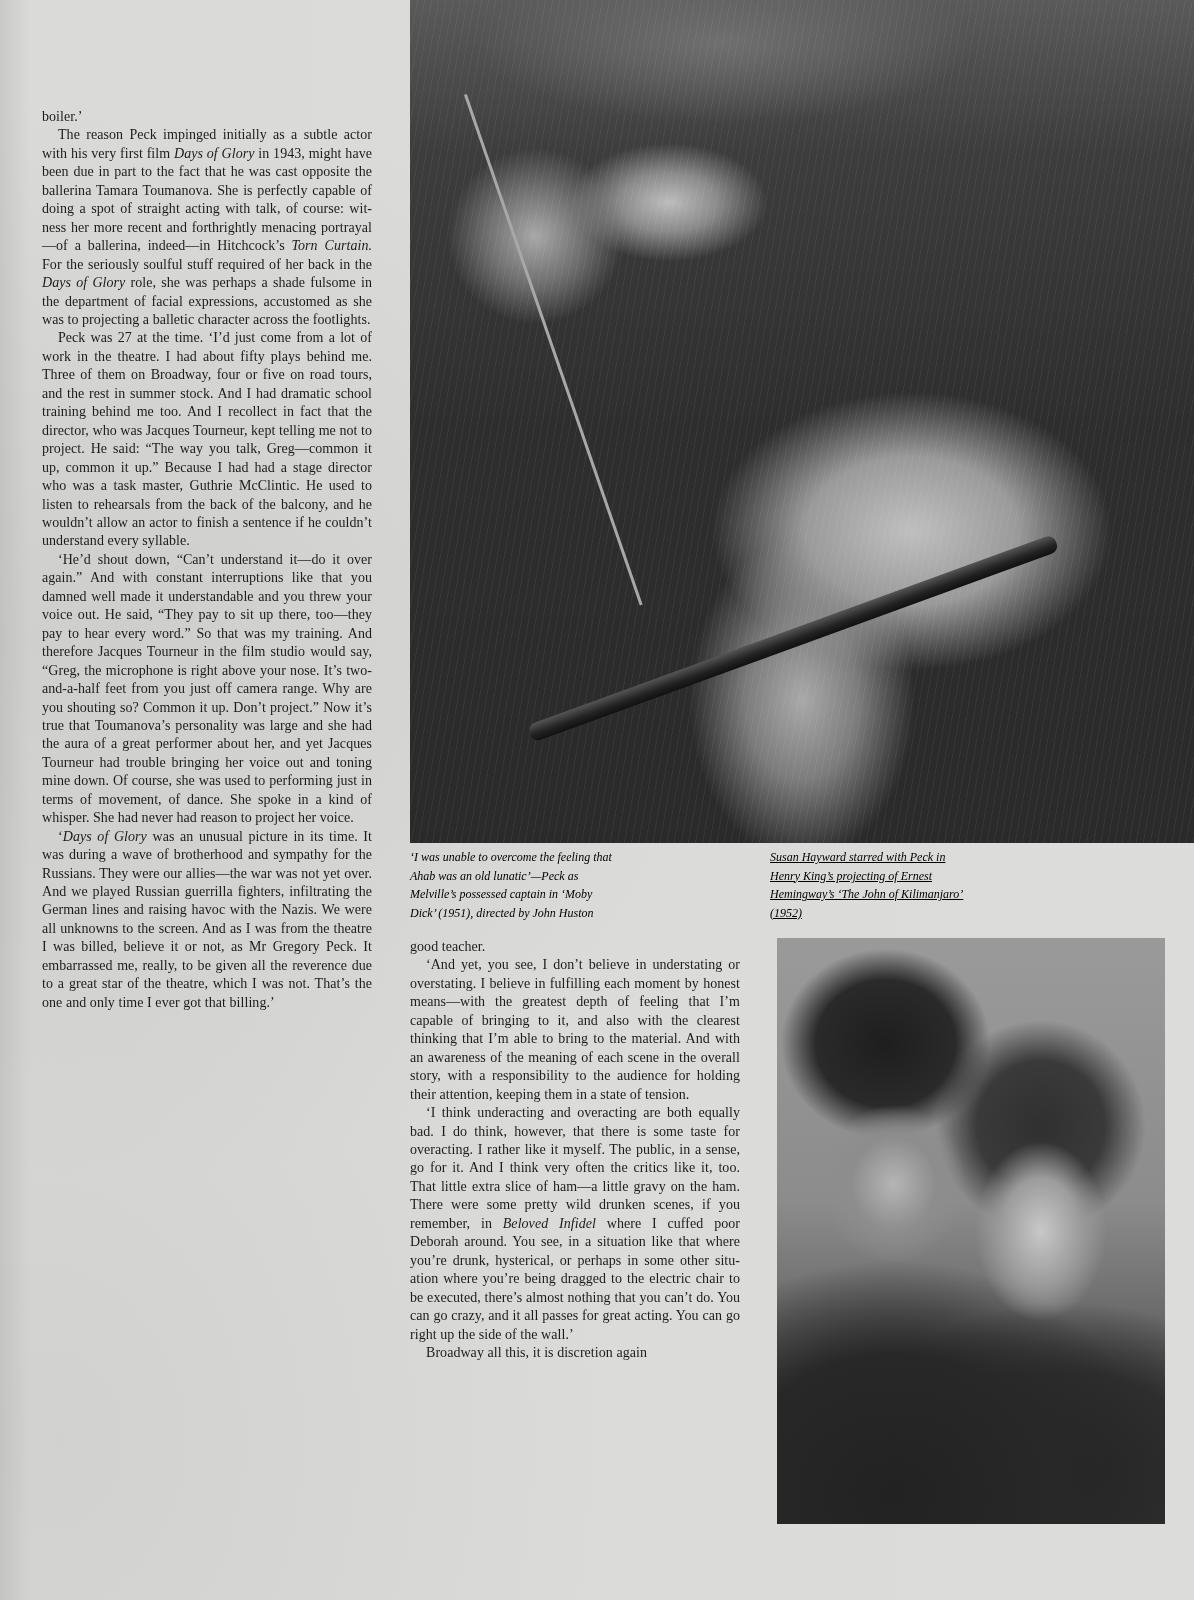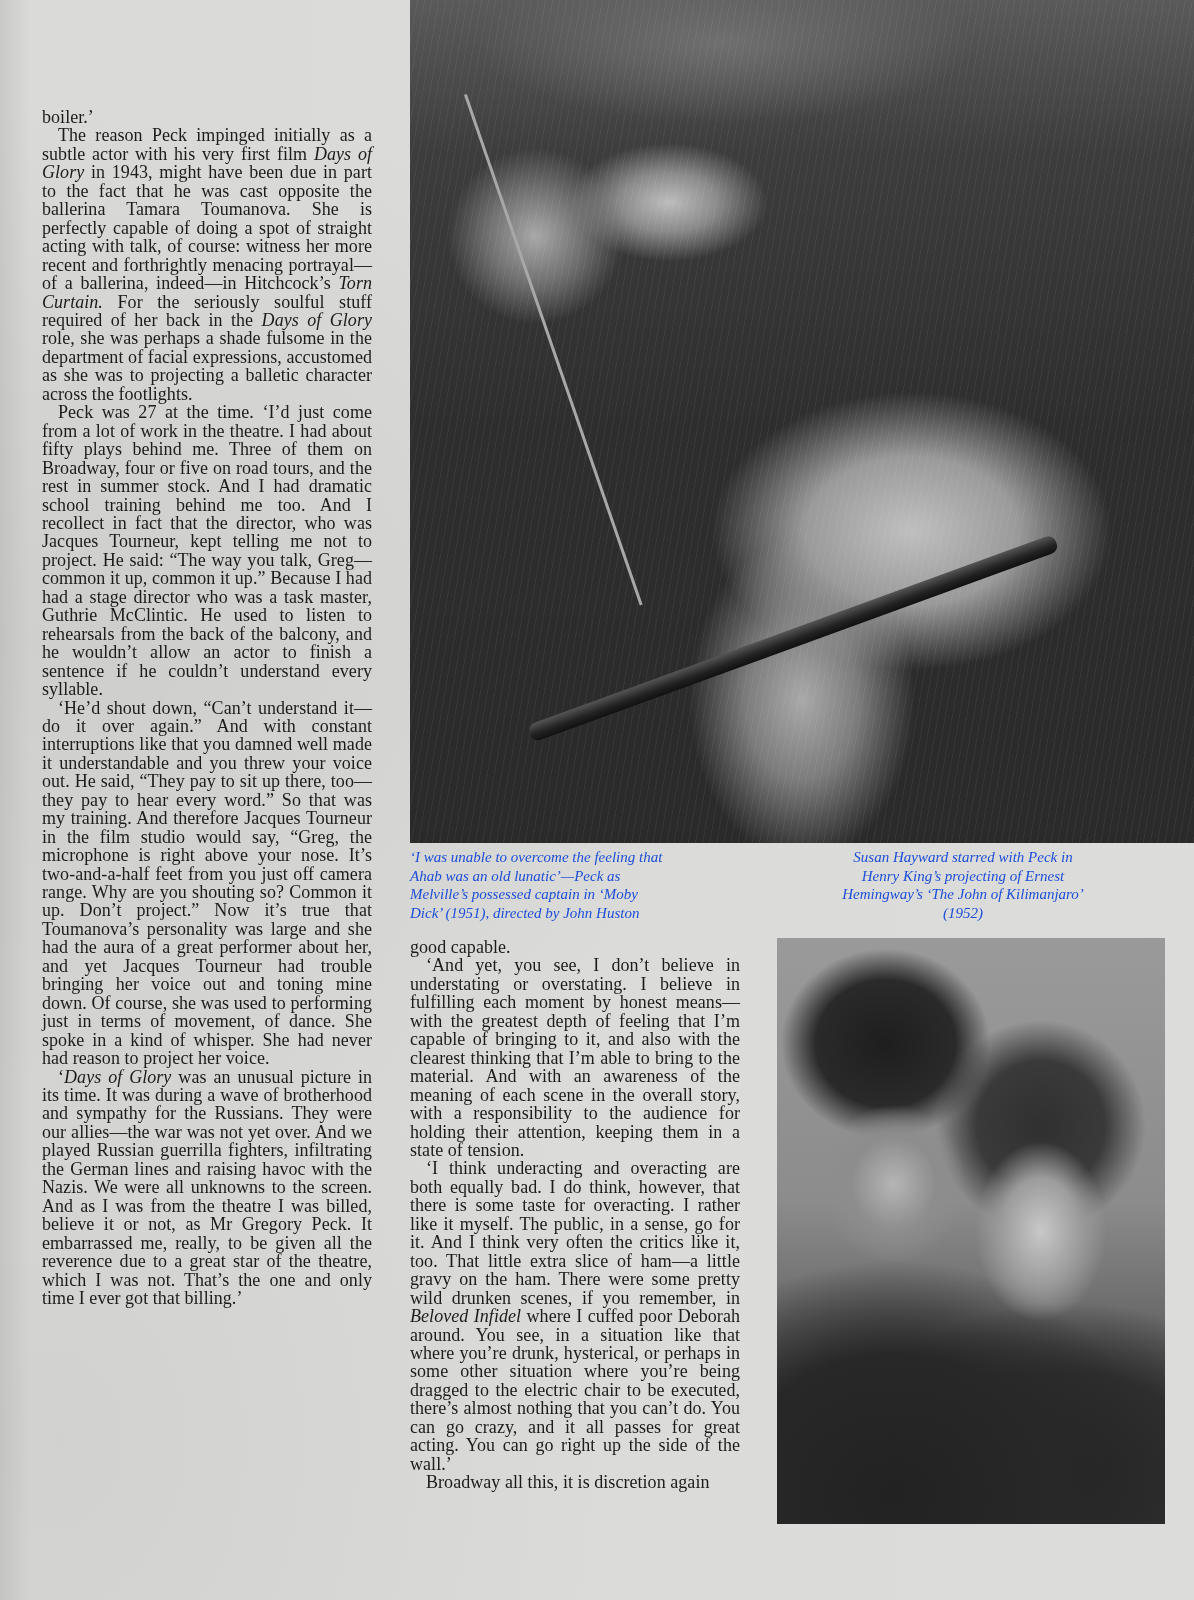--- a/index.html
+++ b/index.html
@@ -8,21 +8,21 @@
     background: #d9d9d7;
     background-image:
       radial-gradient(ellipse at 10% 40%, rgba(150,150,150,0.18), transparent 40%),
       radial-gradient(ellipse at 5% 90%, rgba(160,160,160,0.15), transparent 35%),
       linear-gradient(90deg, #c9c9c7 0px, #dadad8 30px, #dcdcda 100%);
     font-family: "Liberation Serif", "DejaVu Serif", serif;
     color: #1c1c1c;
   }
   .col {
     position: absolute;
-    font-size: 18px;
+    font-size: 14px;
     line-height: 18.45px;
     text-align: justify;
     hyphens: manual;
     letter-spacing: 0.05px;
   }
   .col p { margin: 0; text-indent: 0; }
   .col p.ind { text-indent: 16px; }
   .col i { }
   #col-left { left: 42px; top: 108px; width: 330px; }
   #col-mid { left: 410px; top: 938px; width: 330px; }
@@ -64,26 +64,26 @@
       radial-gradient(ellipse 30% 18% at 28% 18%, #1e1e1e 0%, #2a2a2a 60%, transparent 90%),
       radial-gradient(ellipse 30% 20% at 68% 32%, #303030 0%, #3a3a3a 55%, transparent 90%),
       radial-gradient(ellipse 70% 40% at 30% 95%, #222 0%, #282828 60%, transparent 100%),
       radial-gradient(ellipse 60% 30% at 75% 92%, #242424 0%, #2e2e2e 60%, transparent 100%),
       linear-gradient(180deg, #9a9a9a 0%, #8c8c8c 45%, #6a6a6a 65%, #333 100%);
   }
 
   .caption {
     position: absolute;
     font-style: italic;
-    font-size: 15px;
+    font-size: 12px;
     line-height: 18.6px;
-    color: #1d4ed8;
+    color: #000000;
   }
   #caption-moby { left: 410px; top: 848px; width: 340px; text-align: left; }
-  #caption-hayward { left: 770px; top: 848px; width: 386px; text-align: center; }
+  #caption-hayward { left: 770px; top: 848px; width: 386px; text-align: left; text-decoration: underline; }
 </style>
 </head>
 <body>
 
 <div id="col-left" class="col">
     <p><span>boiler.’</span></p>
     <p class="ind"><span>The reason Peck impinged initially as a subtle actor with his very first film </span><i>Days of Glory</i><span> in 1943, might have been due in part to the fact that he was cast opposite the ballerina Tamara Toumanova. She is perfectly capable of doing a spot of straight acting with talk, of course: wit­ness her more recent and forthrightly men­acing portrayal—of a ballerina, indeed—in Hitchcock’s </span><i>Torn Curtain.</i><span> For the seriously soulful stuff required of her back in the </span><i>Days of Glory</i><span> role, she was perhaps a shade fulsome in the depart­ment of facial expressions, accustomed as she was to projecting a balletic character across the footlights.</span></p>
     <p class="ind"><span>Peck was 27 at the time. ‘I’d just come from a lot of work in the theatre. I had about fifty plays behind me. Three of them on Broadway, four or five on road tours, and the rest in summer stock. And I had dramatic school training behind me too. And I recollect in fact that the direc­tor, who was Jacques Tourneur, kept tell­ing me not to project. He said: “The way you talk, Greg—common it up, common it up.” Because I had had a stage director who was a task master, Guthrie McClintic. He used to listen to rehearsals from the back of the balcony, and he wouldn’t allow an actor to finish a sentence if he couldn’t understand every syllable.</span></p>
     <p class="ind"><span>‘He’d shout down, “Can’t understand it—do it over again.” And with constant interruptions like that you damned well made it understandable and you threw your voice out. He said, “They pay to sit up there, too—they pay to hear every word.” So that was my training. And therefore Jacques Tourneur in the film studio would say, “Greg, the microphone is right above your nose. It’s two-and-a-half feet from you just off camera range. Why are you shouting so? Common it up. Don’t project.” Now it’s true that Toumanova’s personality was large and she had the aura of a great performer about her, and yet Jacques Tourneur had trouble bringing her voice out and toning mine down. Of course, she was used to performing just in terms of movement, of dance. She spoke in a kind of whisper. She had never had reason to project her voice.</span></p>
     <p class="ind"><span>‘</span><i>Days of Glory</i><span> was an unusual picture in its time. It was during a wave of brother­hood and sympathy for the Russians. They were our allies—the war was not yet over. And we played Russian guerrilla fighters, infiltrating the German lines and raising havoc with the Nazis. We were all un­knowns to the screen. And as I was from the theatre I was billed, believe it or not, as Mr Gregory Peck. It embarrassed me, really, to be given all the reverence due to a great star of the theatre, which I was not. That’s the one and only time I ever got that billing.’</span></p>
@@ -103,19 +103,19 @@
 </div>
 
 <div id="caption-hayward" class="caption">
   <div>Susan Hayward starred with Peck in</div>
   <div>Henry King’s projecting of Ernest</div>
   <div>Hemingway’s ‘The John of Kilimanjaro’</div>
   <div>(1952)</div>
 </div>
 
 <div id="col-mid" class="col">
-    <p><span>good capable.</span></p>
+    <p><span>good teacher.</span></p>
     <p class="ind"><span>‘And yet, you see, I don’t believe in understating or overstating. I believe in fulfilling each moment by honest means—with the greatest depth of feeling that I’m capable of bringing to it, and also with the clearest thinking that I’m able to bring to the material. And with an aware­ness of the meaning of each scene in the overall story, with a responsibility to the audience for holding their attention, keep­ing them in a state of tension.</span></p>
     <p class="ind"><span>‘I think underacting and overacting are both equally bad. I do think, however, that there is some taste for overacting. I rather like it myself. The public, in a sense, go for it. And I think very often the critics like it, too. That little extra slice of ham—a little gravy on the ham. There were some pretty wild drunken scenes, if you remember, in </span><i>Beloved Infidel</i><span> where I cuffed poor Deborah around. You see, in a situation like that where you’re drunk, hysterical, or perhaps in some other situ­ation where you’re being dragged to the electric chair to be executed, there’s almost nothing that you can’t do. You can go crazy, and it all passes for great acting. You can go right up the side of the wall.’</span></p>
     <p class="ind"><span>Broadway all this, it is discretion again</span></p>
   </div>
 
 <div id="photo-hayward" class="photo" title="Portrait of Gregory Peck and Susan Hayward"></div>
 
 </body></html>

